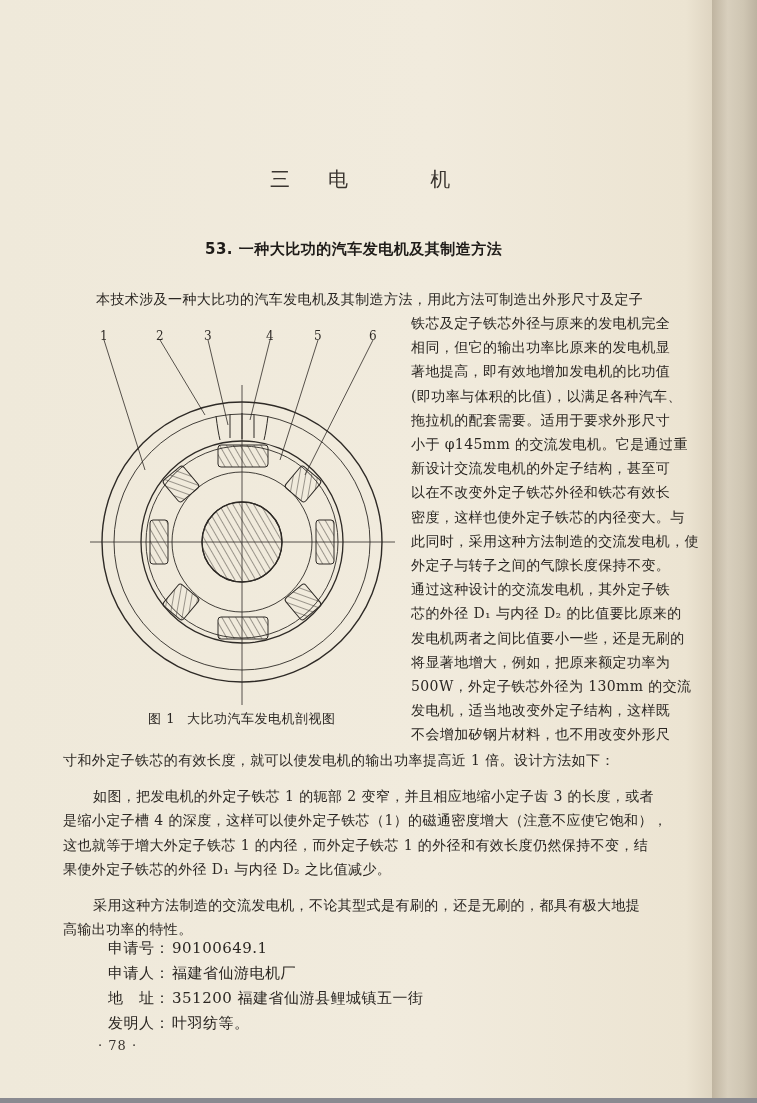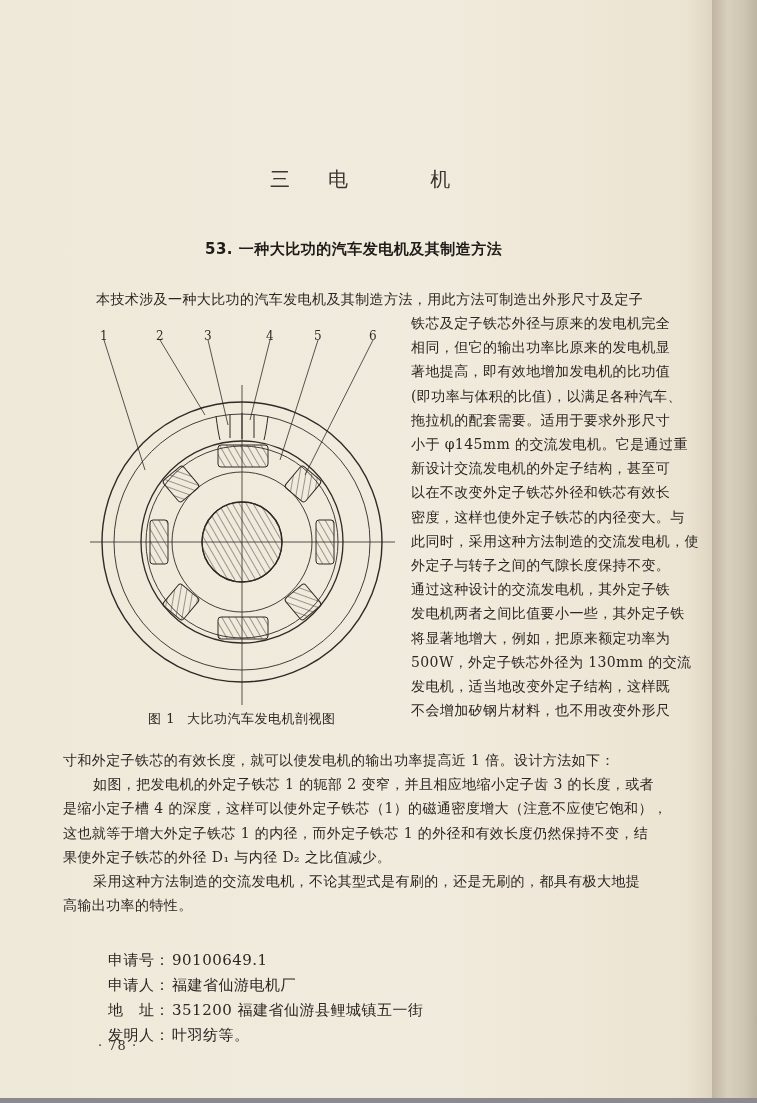--- a/index.html
+++ b/index.html
@@ -26,25 +26,25 @@
   .title {
     position: absolute; left: 205px; top: 240px; font-size: 15px; font-weight: bold;
     font-family: "DejaVu Sans", sans-serif; color: #1f1c19; letter-spacing: 0.5px;
   }
   .para { position: absolute; font-size: 14px; line-height: 24.2px; color: #2b2723; letter-spacing: 0.4px; }
   .p-first { left: 96px; top: 287px; width: 610px; }
   .p-right { left: 411px; top: 311px; width: 300px; }
   .p-right div { white-space: nowrap; }
   .p-full { left: 63px; top: 748px; width: 640px; }
   .p-full div { white-space: nowrap; }
-  .indent { padding-left: 30px; }
+  .indent { padding-left: 30px; margin-top: 12px; }
   .figure { position: absolute; left: 90px; top: 330px; width: 310px; height: 385px; }
   .caption { position: absolute; left: 148px; top: 710px; font-size: 13px; color: #2b2723; letter-spacing: 0.5px; }
   .caption span + span { margin-left: 12px; }
-  .meta { position: absolute; left: 108px; top: 936px; font-size: 15px; line-height: 25px; letter-spacing: 0.5px; margin-top: 12px; }
+  .meta { position: absolute; left: 108px; top: 936px; font-size: 15px; line-height: 25px; letter-spacing: 0.5px; }
   .meta .row { white-space: nowrap; }
   .meta .k { display: inline-block; min-width: 64px; }
   .pageno { position: absolute; left: 98px; top: 1038px; font-size: 13px; color: #3a3530; letter-spacing: 1px; text-align: right; }
 </style>
 </head>
 <body>
 
 <div class="top-shadow"></div>
 <div class="page"></div>
 <div class="gutter"></div>
@@ -132,21 +132,22 @@
   <div>著地提高，即有效地增加发电机的比功值</div>
   <div>(即功率与体积的比值)，以满足各种汽车、</div>
   <div>拖拉机的配套需要。适用于要求外形尺寸</div>
   <div>小于 φ145mm 的交流发电机。它是通过重</div>
   <div>新设计交流发电机的外定子结构，甚至可</div>
   <div>以在不改变外定子铁芯外径和铁芯有效长</div>
   <div>密度，这样也使外定子铁芯的内径变大。与</div>
   <div>此同时，采用这种方法制造的交流发电机，使</div>
   <div>外定子与转子之间的气隙长度保持不变。</div>
   <div>通过这种设计的交流发电机，其外定子铁</div>
-  <div>发电机两者之间比值要小一些，其外定子铁</div>
+  <div>芯的外径 D₁ 与内径 D₂ 的比值要比原来的</div>
+  <div>发电机两者之间比值要小一些，还是无刷的</div>
   <div>将显著地增大，例如，把原来额定功率为</div>
   <div>500W，外定子铁芯外径为 130mm 的交流</div>
   <div>发电机，适当地改变外定子结构，这样既</div>
   <div>不会增加矽钢片材料，也不用改变外形尺</div>
 </div>
 
 <div class="para p-full">
   <div>寸和外定子铁芯的有效长度，就可以使发电机的输出功率提高近 1 倍。设计方法如下：</div>
   <div class="indent">如图，把发电机的外定子铁芯 1 的轭部 2 变窄，并且相应地缩小定子齿 3 的长度，或者</div>
   <div>是缩小定子槽 4 的深度，这样可以使外定子铁芯（1）的磁通密度增大（注意不应使它饱和），</div>

